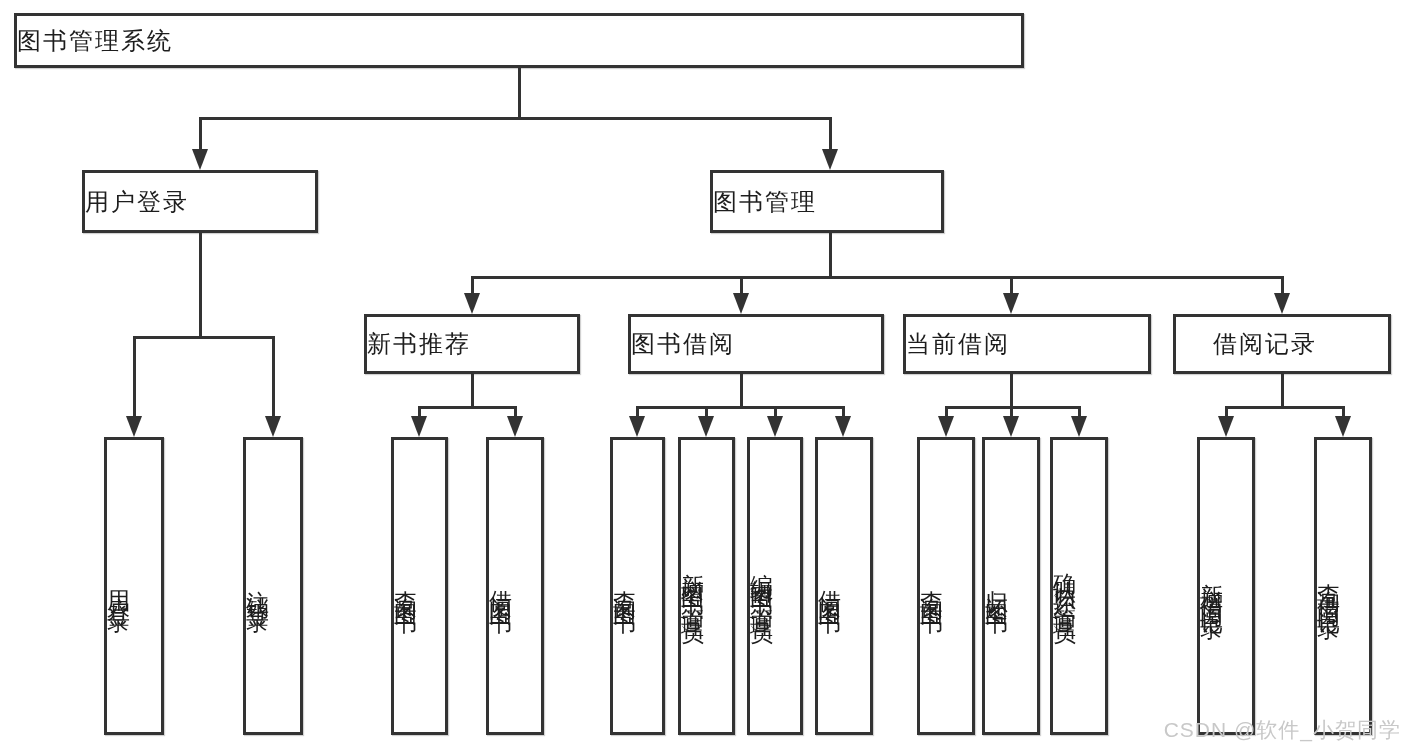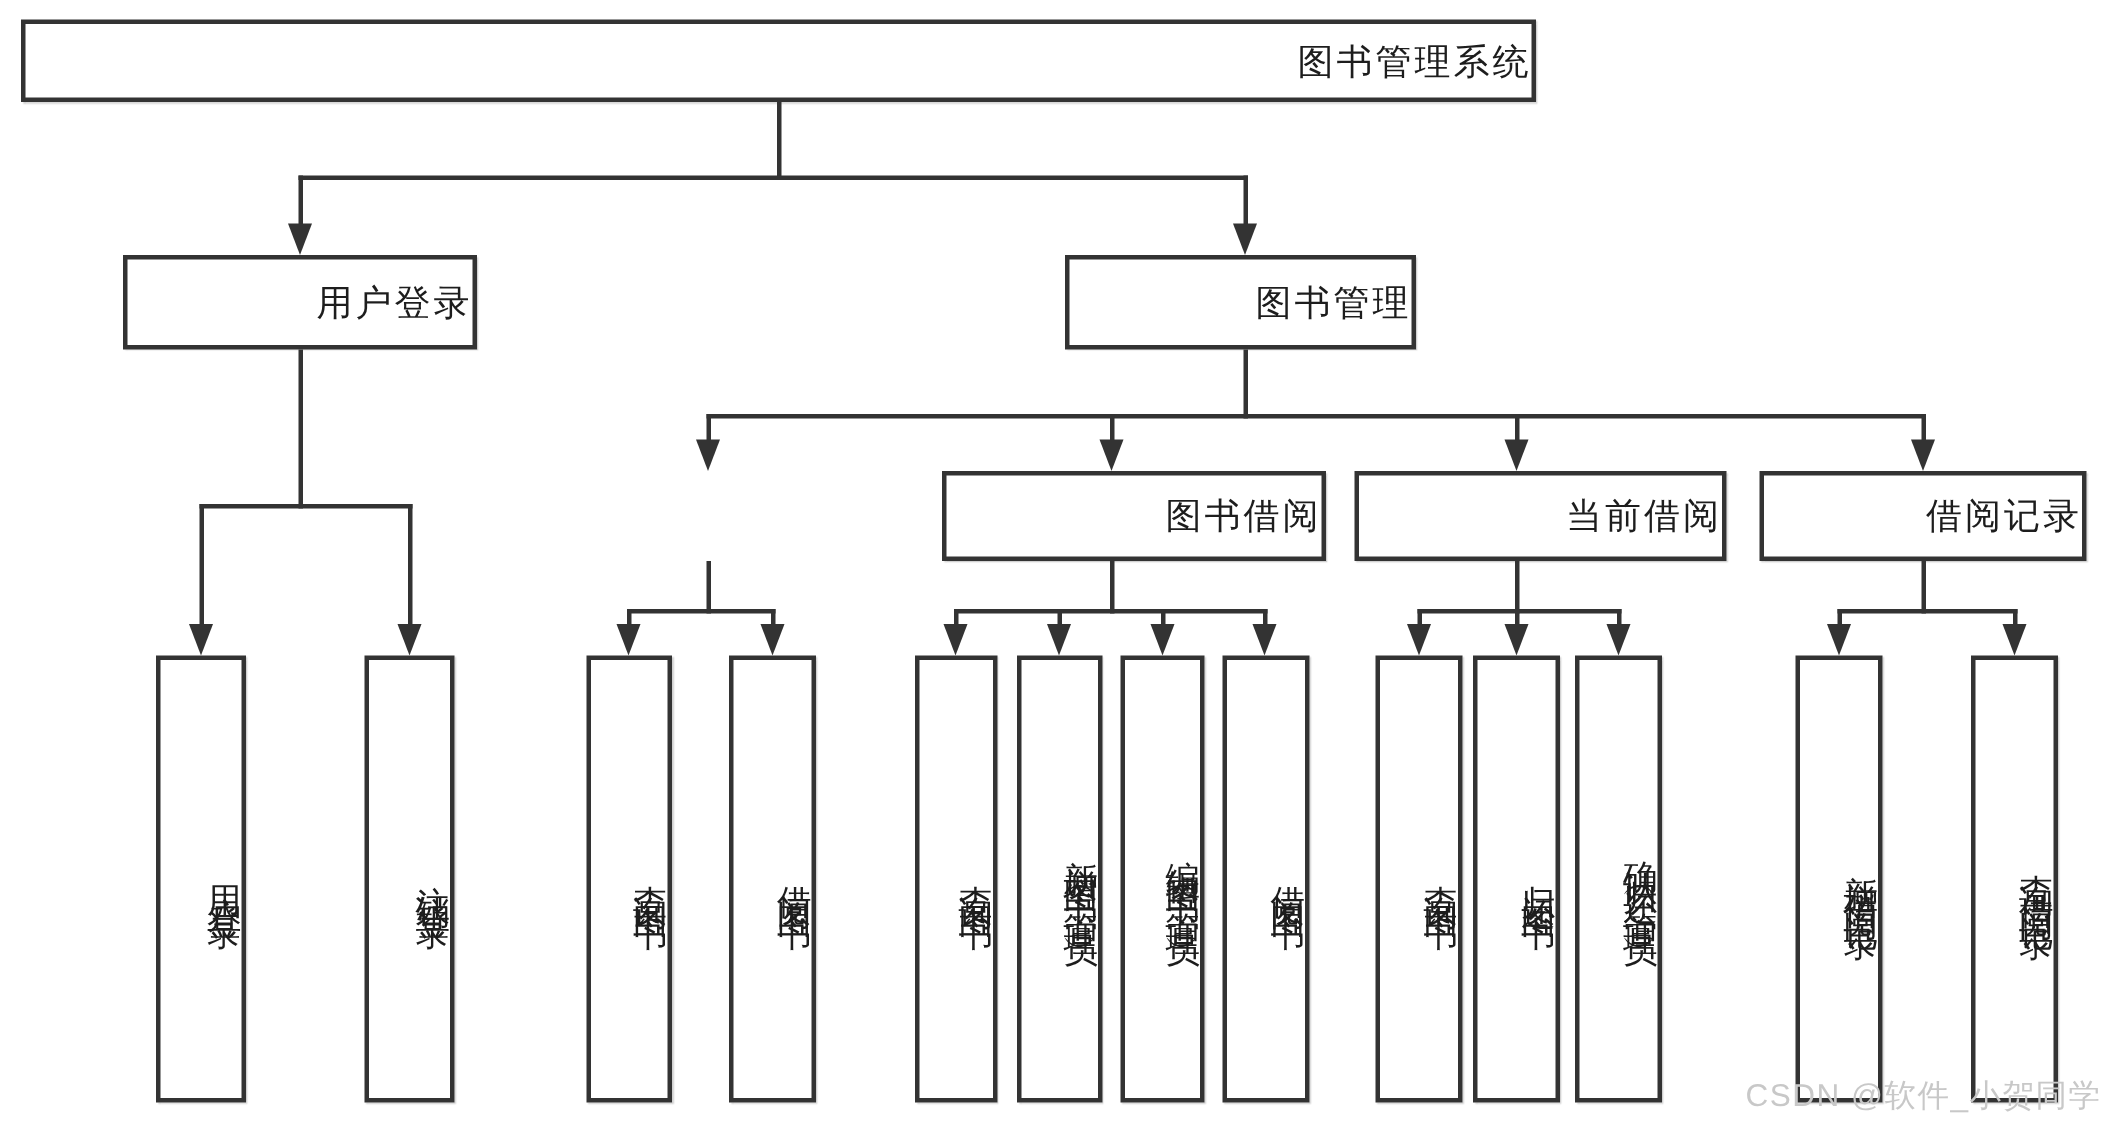--- a/index.html
+++ b/index.html
@@ -15,21 +15,21 @@
     font-family: "Liberation Sans", "DejaVu Sans", sans-serif;
     overflow: hidden;
   }
   .box {
     position: absolute;
     box-sizing: border-box;
     background: #ffffff;
     border: 3px solid #333333;
     display: flex;
     align-items: center;
-    justify-content: flex-end;
+    justify-content: flex-start;
     color: #1d1d1d;
     box-shadow: 1px 1px 1px rgba(0,0,0,0.18);
   }
   .box.h span {
     font-size: 24px;
     letter-spacing: 2px;
     white-space: nowrap;
   }
   .box.leaf span {
     writing-mode: vertical-rl;
@@ -73,20 +73,23 @@
     <span>图书管理系统</span>
   </div>
 
   <div class="box h" style="left:82px; top:170px; width:236px; height:63px;">
     <span>用户登录</span>
   </div>
   <div class="box h" style="left:710px; top:170px; width:234px; height:63px;">
     <span>图书管理</span>
   </div>
 
+  <div class="box h" style="left:364px; top:314px; width:216px; height:60px;">
+    <span>新书推荐</span>
+  </div>
   <div class="box h" style="left:628px; top:314px; width:256px; height:60px;">
     <span>图书借阅</span>
   </div>
   <div class="box h" style="left:903px; top:314px; width:248px; height:60px;">
     <span>当前借阅</span>
   </div>
   <div class="box h" style="left:1173px; top:314px; width:218px; height:60px;padding-left:37px;">
     <span>借阅记录</span>
   </div>
 

